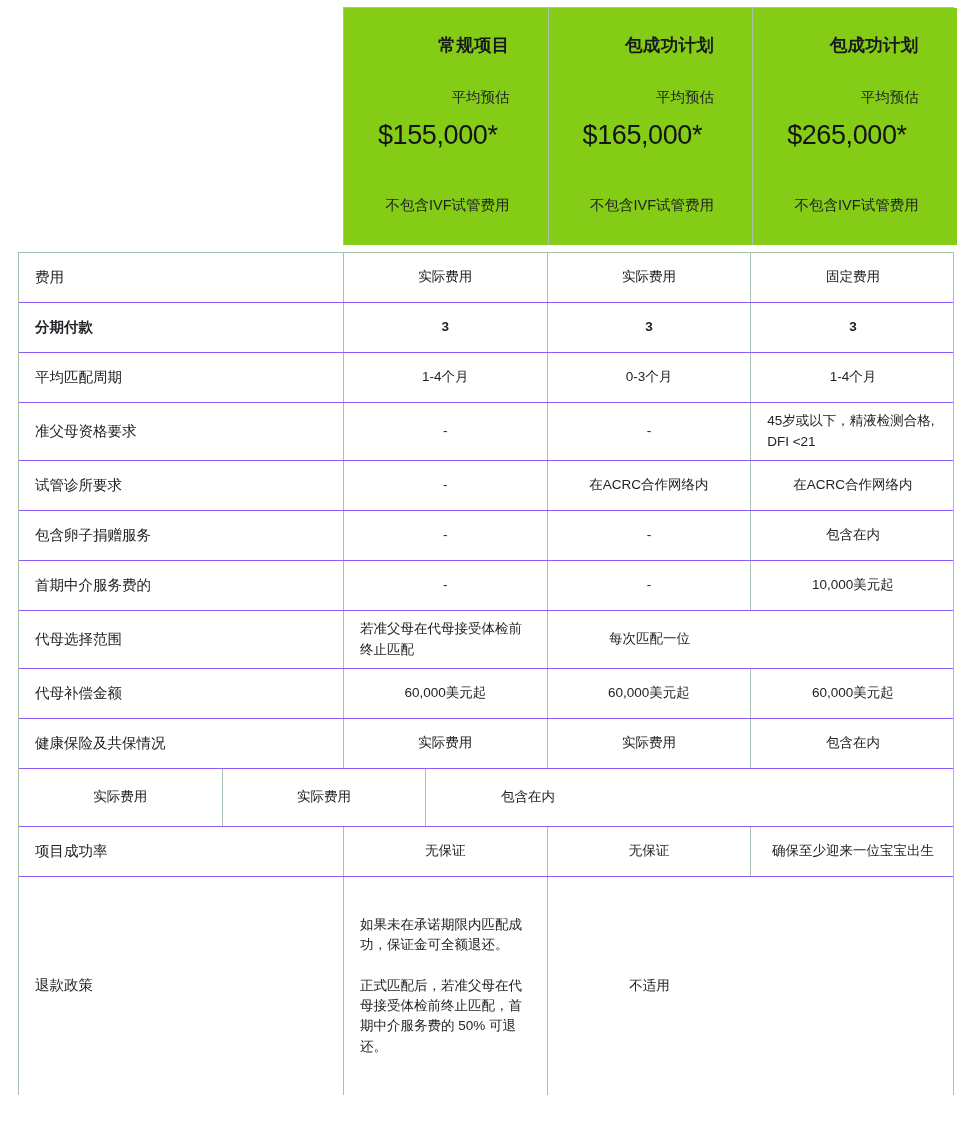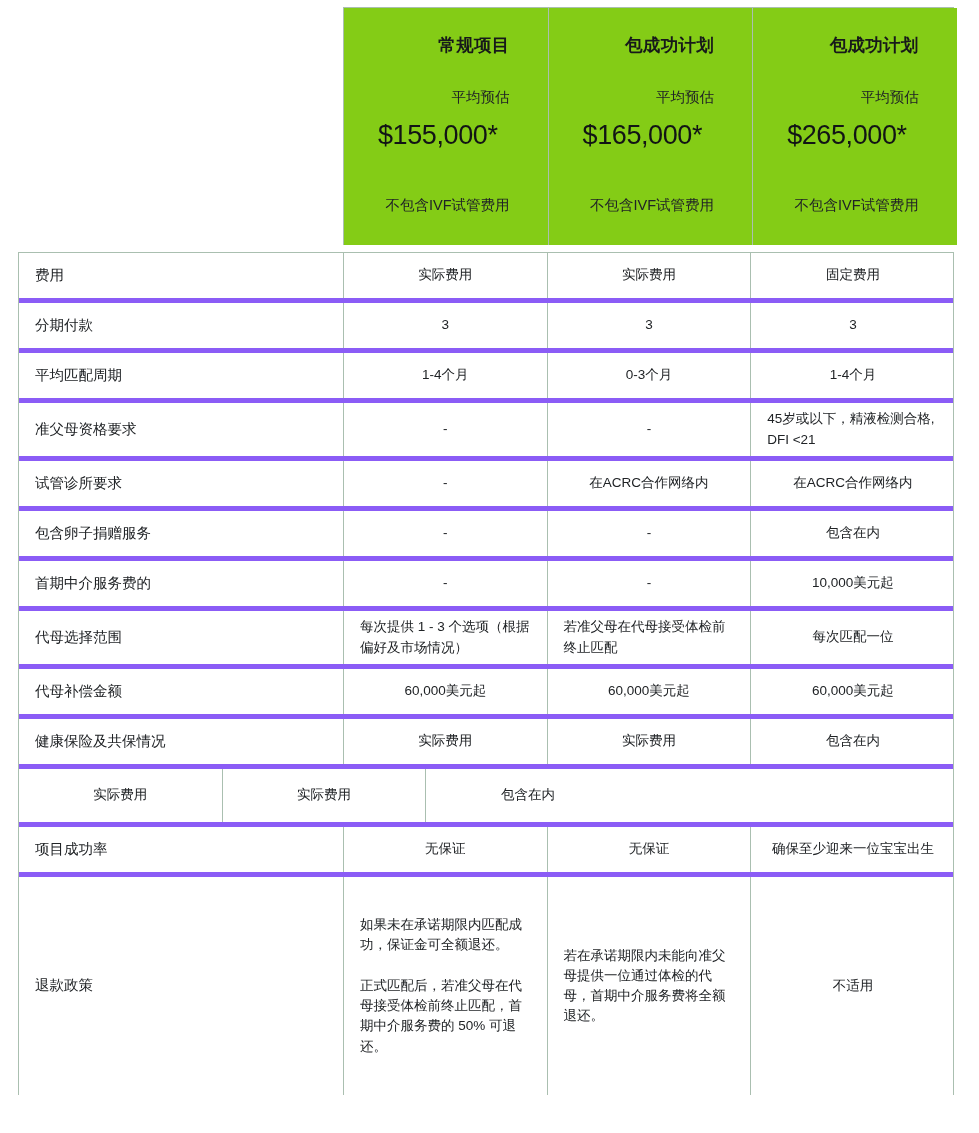--- a/index.html
+++ b/index.html
@@ -81,21 +81,21 @@
     left: 18px;
     top: 252px;
     width: 936px;
     border-left: 1px solid #aabfb0;
     border-top: 1px solid #aabfb0;
     border-right: 1px solid #aabfb0;
     box-sizing: border-box;
   }
   .row {
     display: flex;
-    border-bottom: 5px solid #8b5cf6;
+    border-bottom: 1px solid #8b5cf6;
     box-sizing: border-box;
   }
   .row:last-child { border-bottom: none; }
 
   .cell-label {
     flex: 0 0 325px;
     box-sizing: border-box;
     padding: 0 0 0 16px;
     display: flex;
     align-items: center;
@@ -115,21 +115,21 @@
     font-size: 13.5px;
     color: #202326;
     border-right: 1px solid #aabfb0;
     line-height: 1.5;
     white-space: pre-line;
   }
   .cell-val:last-child { border-right: none; }
 
   
   .r-h50  { height: 50px; }
-  .r-h50b { height: 50px; }
+  .r-h50b { height: 50px; font-weight: bold; }
   .r-h58  { height: 58px; }
   .r-h50c { height: 50px; }
   .r-h50d { height: 50px; }
   .r-h58b { height: 58px; }
   .r-h50e { height: 50px; }
   .r-h58c { height: 58px; }
   .r-h218 { height: 218px; }
 
   .dash { letter-spacing: 0; }
 </style>
@@ -205,21 +205,20 @@
 
     <div class="row r-h50">
       <div class="cell-label">首期中介服务费的</div>
       <div class="cell-val dash">-</div>
       <div class="cell-val dash">-</div>
       <div class="cell-val">10,000美元起</div>
     </div>
 
     <div class="row r-h58b">
       <div class="cell-label">代母选择范围</div>
-      <div class="cell-val">每次提供 1 - 3 个选项（根据偏好及市场情况）</div>
       <div class="cell-val">若准父母在代母接受体检前终止匹配</div>
       <div class="cell-val">每次匹配一位</div>
     </div>
 
     <div class="row r-h50e">
       <div class="cell-label">代母补偿金额</div>
       <div class="cell-val">60,000美元起</div>
       <div class="cell-val">60,000美元起</div>
       <div class="cell-val">60,000美元起</div>
     </div>
@@ -242,18 +241,17 @@
       <div class="cell-val">无保证</div>
       <div class="cell-val">无保证</div>
       <div class="cell-val">确保至少迎来一位宝宝出生</div>
     </div>
 
     <div class="row r-h218">
       <div class="cell-label">退款政策</div>
       <div class="cell-val">如果未在承诺期限内匹配成功，保证金可全额退还。
 
 正式匹配后，若准父母在代母接受体检前终止匹配，首期中介服务费的 50% 可退还。</div>
-      <div class="cell-val">若在承诺期限内未能向准父母提供一位通过体检的代母，首期中介服务费将全额退还。</div>
       <div class="cell-val">不适用</div>
     </div>
 
   </div>
 </div>
 
 </body></html>

